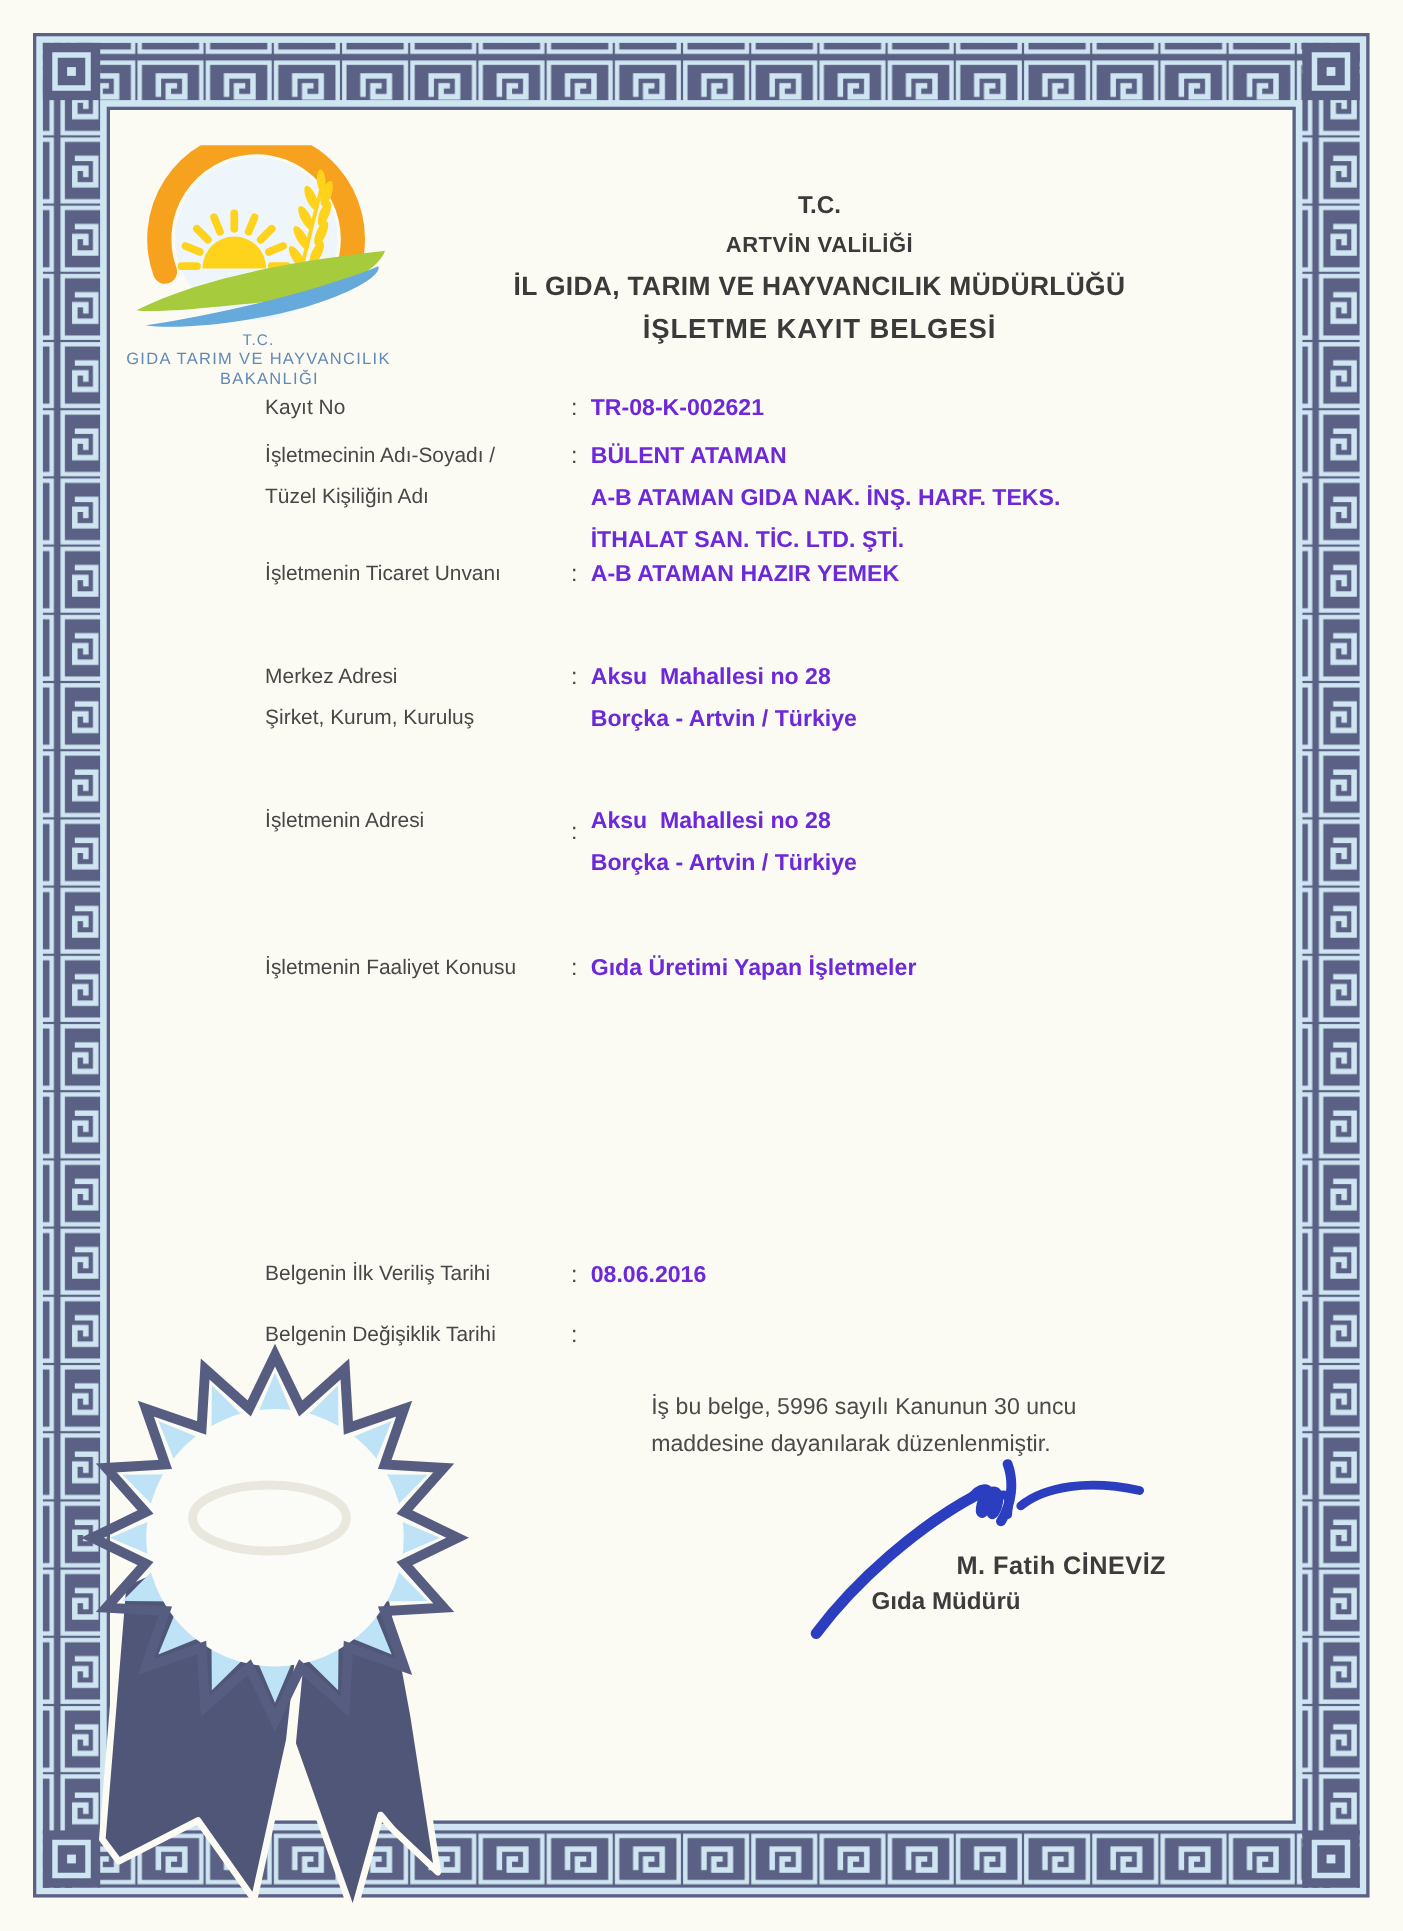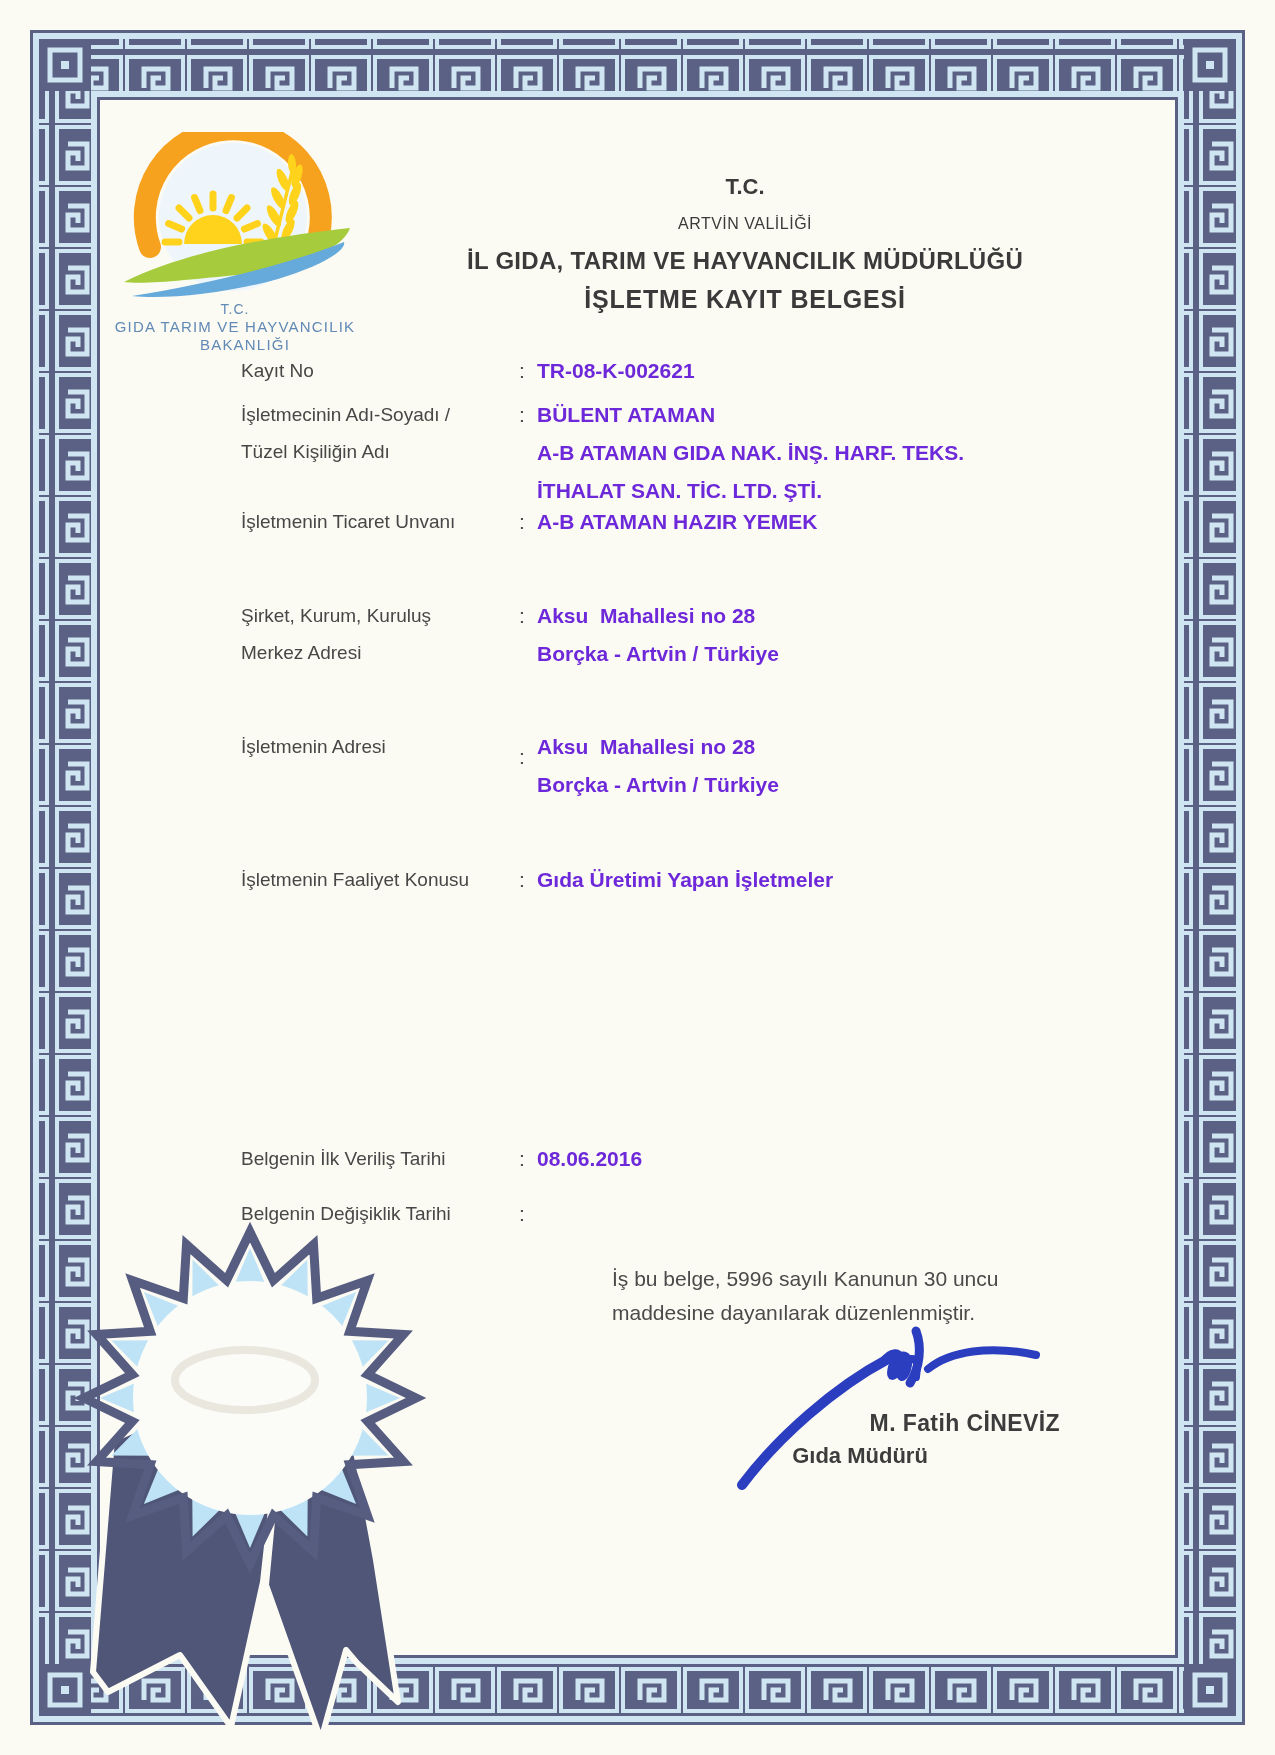--- a/index.html
+++ b/index.html
@@ -2,36 +2,36 @@
 <html><head>
 <meta charset="utf-8">
 <style>
   html,body{margin:0;padding:0;}
   body{width:1275px;height:1755px;background:#fcfbf3;font-family:"Liberation Sans",sans-serif;overflow:hidden;}
   #page{position:relative;width:1275px;height:1755px;background:#fcfbf3;}
   .abs{position:absolute;}
   
   #header{position:absolute;left:395px;top:168px;width:700px;text-align:center;color:#3a3a3a;}
   #header .h-tc{font-size:22px;font-weight:700;line-height:37px;}
-  #header .h-l1{font-size:16px;font-weight:400;line-height:37px;letter-spacing:.5px;}
+  #header .h-l1{font-size:20px;font-weight:700;line-height:37px;letter-spacing:.5px;}
   #header .h-l2{font-size:24px;font-weight:700;line-height:38px;letter-spacing:.3px;}
   #header .h-l3{font-size:25px;font-weight:700;line-height:38px;letter-spacing:.8px;}
   
   #logo-caption{position:absolute;left:65px;top:301px;width:340px;text-align:center;color:#6089b6;}
   #logo-caption .c1{font-size:14px;letter-spacing:1px;line-height:17px;}
   #logo-caption .c2{font-size:15px;letter-spacing:1.2px;line-height:18px;}
   #logo-caption .c3{font-size:15px;letter-spacing:1.2px;line-height:18px;padding-left:20px;}
   
   .row{position:absolute;left:0;width:1100px;}
   .lbl{position:absolute;left:241px;width:290px;font-size:19px;color:#474747;line-height:37px;}
   .colon{position:absolute;left:519px;width:14px;font-size:21px;color:#474747;line-height:37px;}
   .val{position:absolute;left:537px;width:560px;font-size:21px;font-weight:700;color:#6d28d9;line-height:38px;}
   .val div, .lbl div{white-space:pre;}
   
-  #legal{position:absolute;left:612px;top:1262px;width:450px;font-size:21px;color:#4a4a4a;line-height:34px;}
+  #legal{position:absolute;left:592px;top:1262px;width:450px;font-size:21px;color:#4a4a4a;line-height:34px;}
   
   #signatory{position:absolute;left:660px;top:1406px;width:400px;text-align:center;color:#3c3c3c;}
   #signatory .s-name{font-size:23px;font-weight:700;line-height:34px;letter-spacing:.4px;text-align:right;}
   #signatory .s-title{font-size:22px;font-weight:700;line-height:32px;}
   svg{display:block;}
 </style>
 </head>
 <body>
 
 <div id="page">
@@ -157,22 +157,22 @@
         <div>İşletmenin Ticaret Unvanı</div>
       </div>
     <div class="colon">:</div>
     <div class="val">
         <div>A-B ATAMAN HAZIR YEMEK</div>
       </div>
   </div>
 
   <div class="row" style="top:597px">
     <div class="lbl">
+      <div>Merkez Adresi</div>
       <div>Şirket, Kurum, Kuruluş</div>
-      <div>Merkez Adresi</div>
     </div>
     <div class="colon">:</div>
     <div class="val">
       <div>Aksu  Mahallesi no 28</div>
       <div>Borçka - Artvin / Türkiye</div>
     </div>
   </div>
 
   <div class="row" style="top:728px">
     <div class="lbl">

